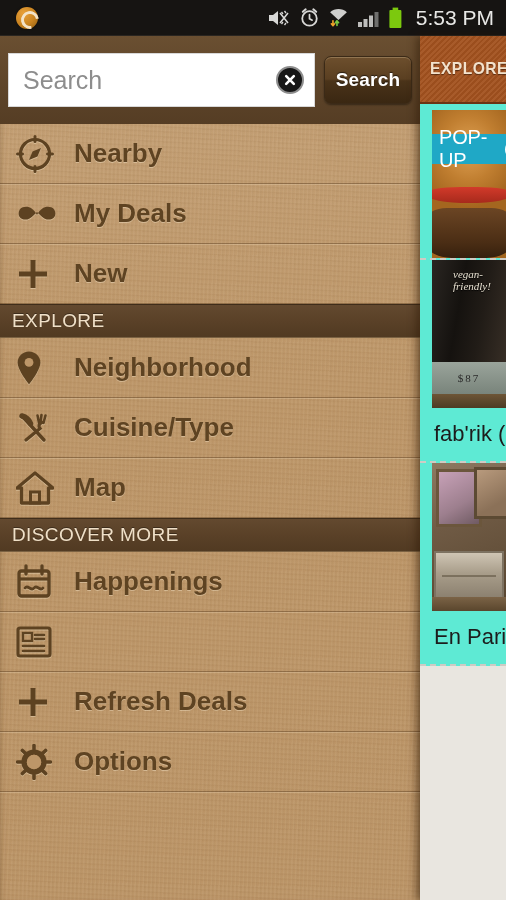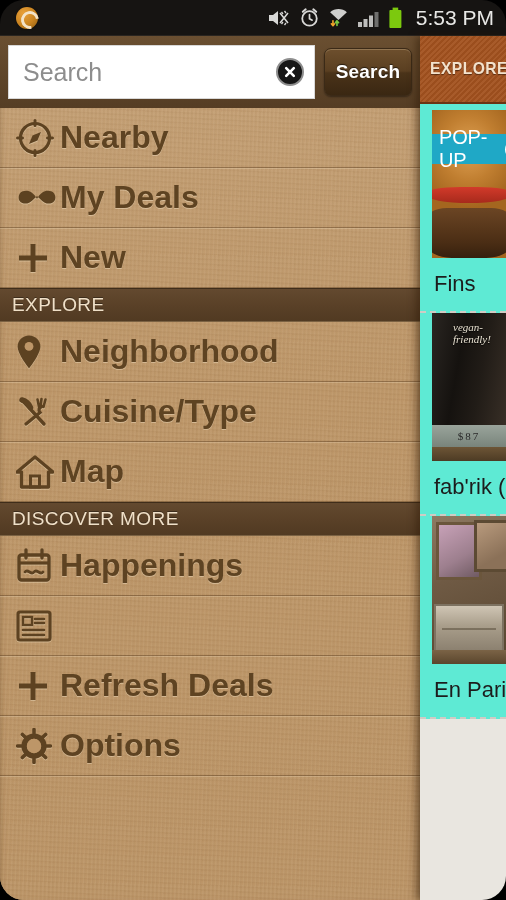--- a/index.html
+++ b/index.html
@@ -10,21 +10,20 @@
     overflow: hidden;
     font-family: "Liberation Sans", sans-serif;
     background: #000;
   }
 
   #app {
     position: relative;
     width: 506px;
     height: 900px;
     overflow: hidden;
-    border-radius: 24px;
   }
 
   
   #statusbar {
     position: absolute;
     top: 0; left: 0;
     width: 506px;
     height: 36px;
     background: #161412;
     display: flex;
@@ -80,21 +79,21 @@
     background-color: #bf9a6d;
     background-image:
       repeating-linear-gradient(92deg, rgba(255,255,255,0.035) 0px, rgba(255,255,255,0.035) 1px, rgba(0,0,0,0.022) 2px, rgba(0,0,0,0.0) 4px),
       repeating-linear-gradient(3deg, rgba(120,80,40,0.05) 0px, rgba(120,80,40,0.05) 1px, rgba(255,240,210,0.035) 2px, rgba(255,240,210,0.0) 5px),
       linear-gradient(180deg, #c4a075 0%, #bd9668 40%, #bb9466 100%);
     box-shadow: inset 0 4px 7px -2px rgba(60,35,10,0.55);
     overflow: hidden;
   }
 
   #searchbar {
-    height: 72px;
+    height: 88px;
     width: 420px;
     display: flex;
     align-items: center;
     padding: 0 8px;
     background: linear-gradient(180deg, #6a4f31 0%, #5d4429 60%, #553d24 100%);
   }
   #search-field-wrap {
     position: relative;
     flex: 1;
     height: 54px;
@@ -174,21 +173,22 @@
   .menu-row .ico {
     width: 44px;
     min-width: 44px;
     display: flex;
     align-items: center;
     justify-content: flex-start;
     color: #5d4221;
   }
   .menu-row .ico svg { display: block; filter: drop-shadow(0 1px 0 rgba(255,245,220,0.35)); }
   .menu-row .lbl {
-    font-size: 32px;
+    margin-left: 14px;
+    font-size: 26px;
     color: #5e4322;
     font-weight: bold;
     text-shadow: 0 1px 0 rgba(255,244,220,0.35);
     white-space: nowrap;
   }
 
   
   #content {
     position: absolute;
     top: 36px;
@@ -312,21 +312,21 @@
     color: #e9e2d2;
     font-size: 11px;
     line-height: 12px;
     font-style: italic;
     font-family: "Liberation Serif", serif;
     text-shadow: 0 1px 1px #000;
   }
   .photo-boutique .shelf {
     position: absolute;
     left: 0; right: 0; bottom: 14px;
-    height: 22px;
+    height: 32px;
     background: linear-gradient(180deg, #9aa49b 0%, #79847b 100%);
     color: #2a2a2a;
     font-size: 11px;
     display: flex; align-items: center; justify-content: center;
     letter-spacing: 2px;
     font-family: "Liberation Serif", serif;
   }
   .photo-boutique .floor {
     position: absolute;
     left: 0; right: 0; bottom: 0;
@@ -563,21 +563,20 @@
 
       <div class="card">
         <div class="card-img">
           <div class="photo-burger"></div>
           <div class="photo-burger-patty"></div>
           <div class="badge">
             <span>POP-UP</span>
             <span class="clock-ic"></span>
           </div>
         </div>
-        <div class="card-title">Fins</div>
       </div>
 
       <div class="card">
         <div class="card-img">
           <div class="photo-boutique">
             <div class="hand">vegan-friendly!</div>
             <div class="shelf">$87</div>
             <div class="floor"></div>
           </div>
         </div>

